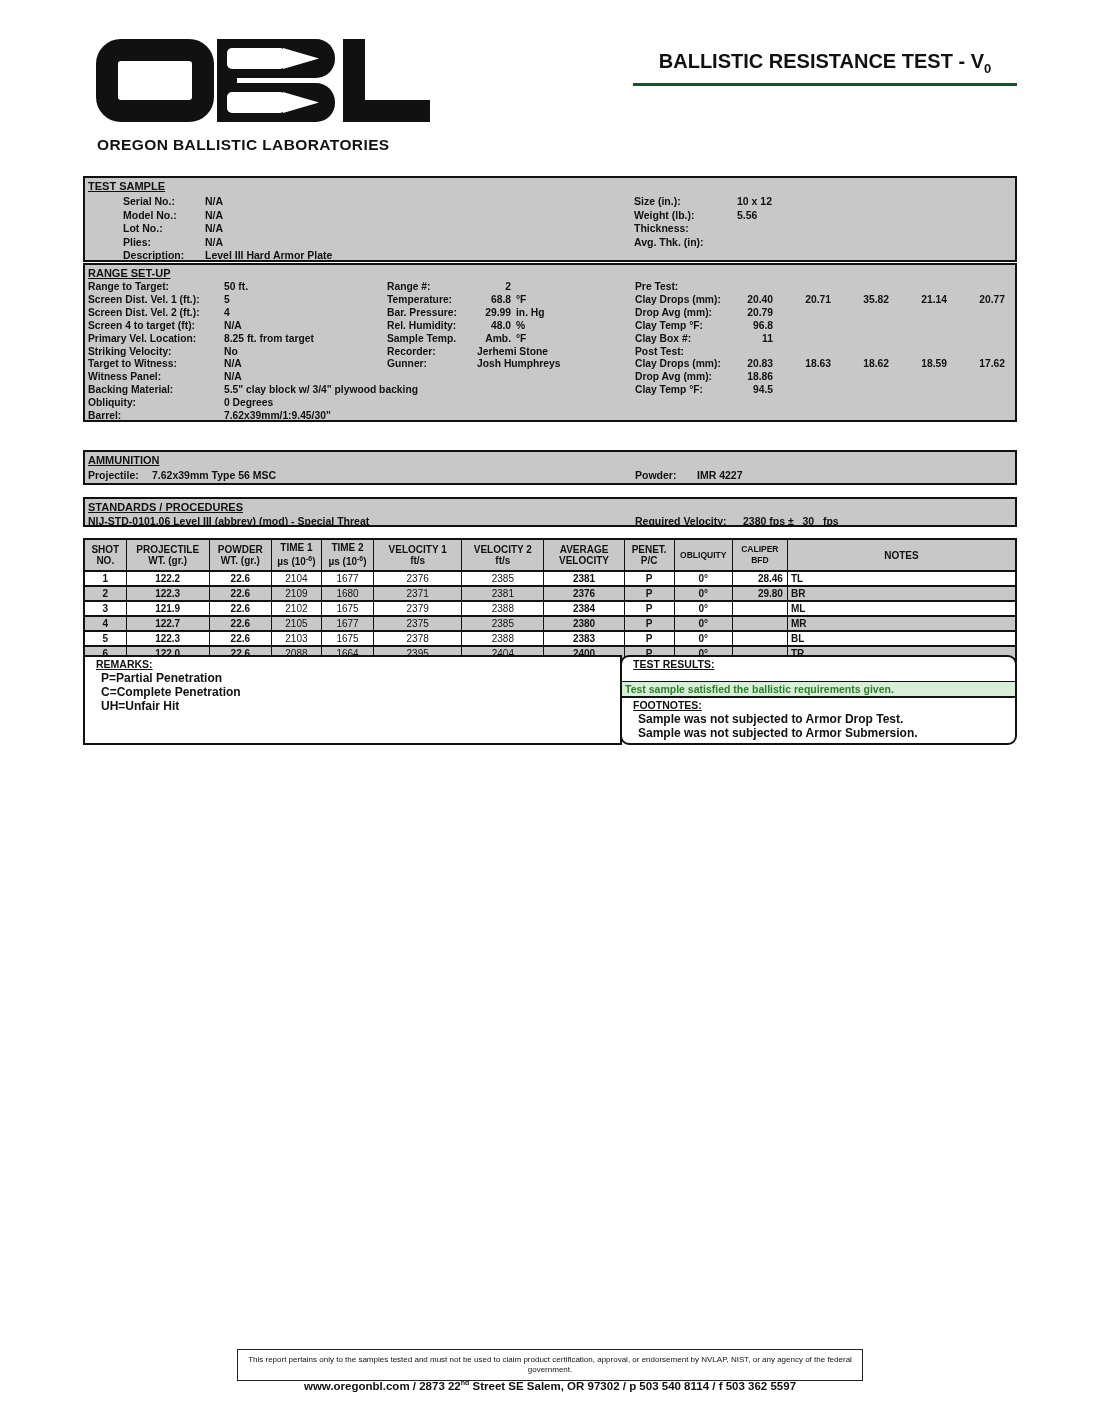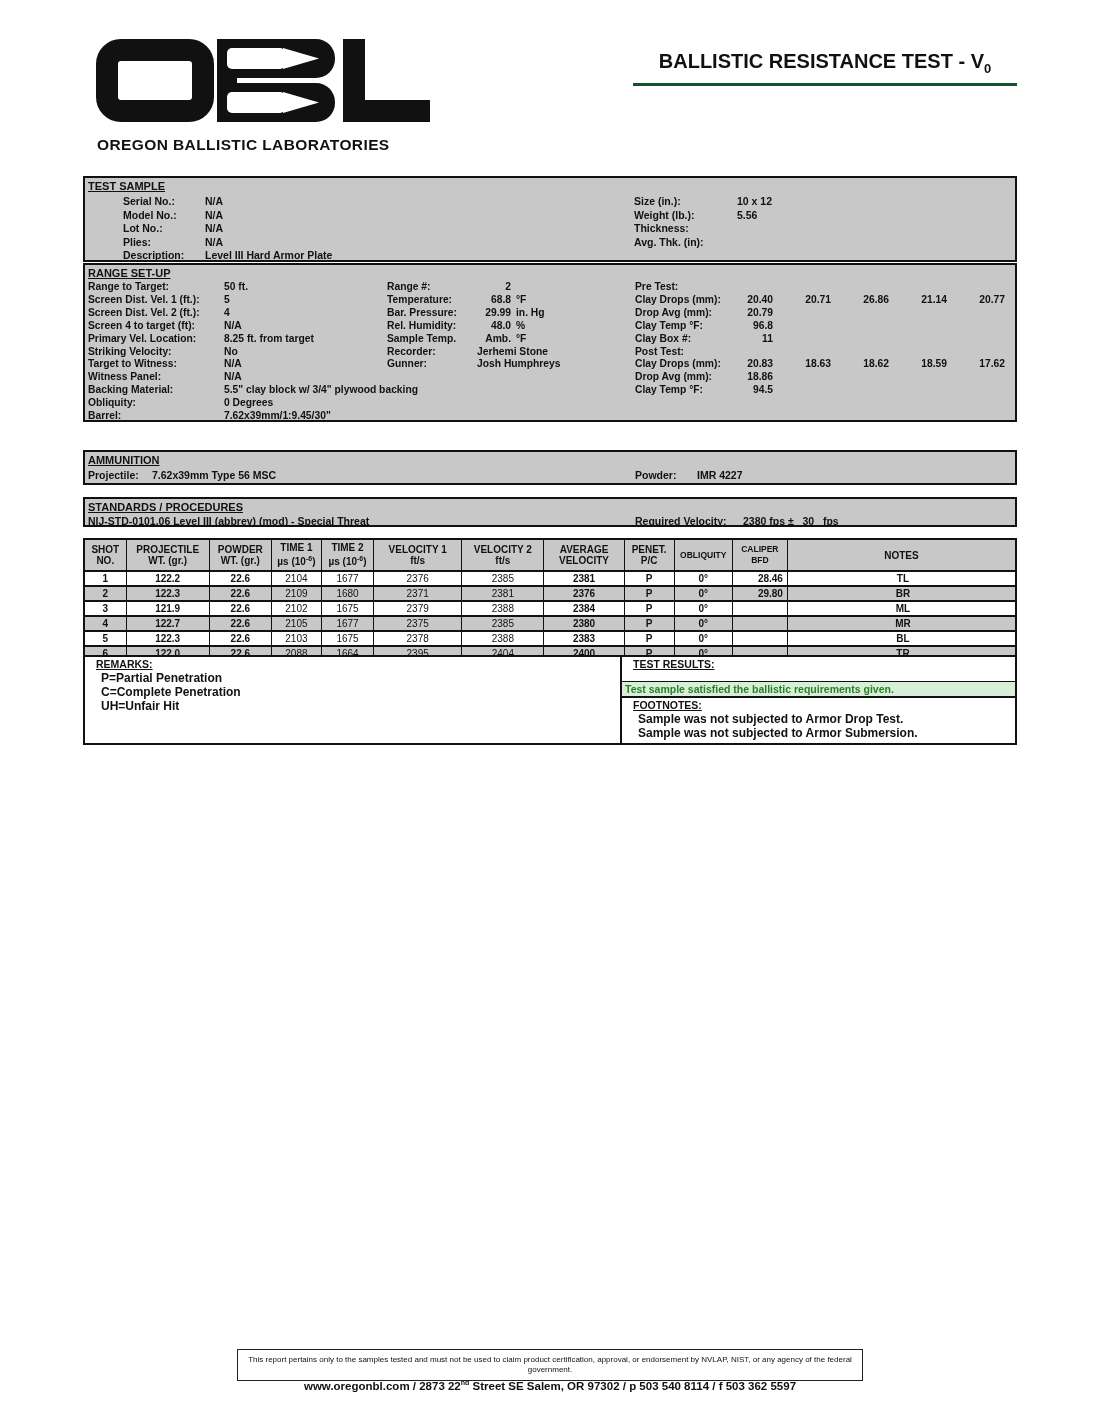--- a/index.html
+++ b/index.html
@@ -57,26 +57,26 @@
   #shot-table th,#shot-table td{border:1px solid #111;overflow:hidden;}
   #shot-table thead th{
     background:var(--section-bg,#c8c8c8);height:30px;padding:0 1px;
     font-size:10px;line-height:11px;vertical-align:middle;border-bottom:2px solid #111;
   }
   #shot-table thead th:nth-child(10),#shot-table thead th:nth-child(11){font-size:8.5px;}
   #shot-table thead sup{font-size:7px;}
   #shot-table tbody td{height:13px;line-height:12px;padding:0;text-align:center;border-top:2px solid #111;border-bottom:2px solid #111;}
   #shot-table tbody tr:nth-child(even){background:var(--section-bg,#c8c8c8);}
   #shot-table tbody td:nth-child(n+4):nth-child(-n+7){font-weight:normal;}
-  #shot-table tbody td.notes{text-align:center;padding-left:3px;}
+  #shot-table tbody td.notes{text-align:left;padding-left:3px;}
   #shot-table tbody td.bfd{text-align:right;padding-right:4px;}
   
   .white-box{position:absolute;box-sizing:border-box;background:#fff;border:2px solid #111;top:655px;height:90px;}
   #remarks{left:83px;width:539px;}
-  #results{left:620px;width:397px;}
+  #results{left:620px;width:397px;border-radius:9px;}
   .wb-title{font-size:10.5px;line-height:14px;font-weight:bold;text-decoration:underline;padding-left:11px;}
   .wb-line{font-size:12px;line-height:14px;font-weight:bold;padding-left:16px;white-space:nowrap;}
   #result-row{
     background:var(--result-bg,#d7efd7);color:var(--result-text,#2a7e2a);
     font-size:10.5px;line-height:14px;font-weight:bold;padding-left:3px;
     border-top:1px solid #111;border-bottom:2px solid #111;white-space:nowrap;margin-top:10px;
   }
   
   #disclaimer{
     position:absolute;left:237px;top:1349px;width:626px;box-sizing:border-box;
@@ -238,21 +238,21 @@
         </div>
       </div>
     <div class="abs-col col-right">
         <div class="field">
           <span class="rlbl">Pre Test:</span>
         </div>
         <div class="field">
           <span class="rlbl">Clay Drops (mm):</span>
           <span class="rval">20.40</span>
           <span class="rval">20.71</span>
-          <span class="rval">26.86</span>
+          <span class="rval">35.82</span>
           <span class="rval">21.14</span>
           <span class="rval">20.77</span>
         </div>
         <div class="field">
           <span class="rlbl">Drop Avg (mm):</span>
           <span class="rval">20.79</span>
         </div>
         <div class="field">
           <span class="rlbl">Clay Temp °F:</span>
           <span class="rval">96.8</span>

